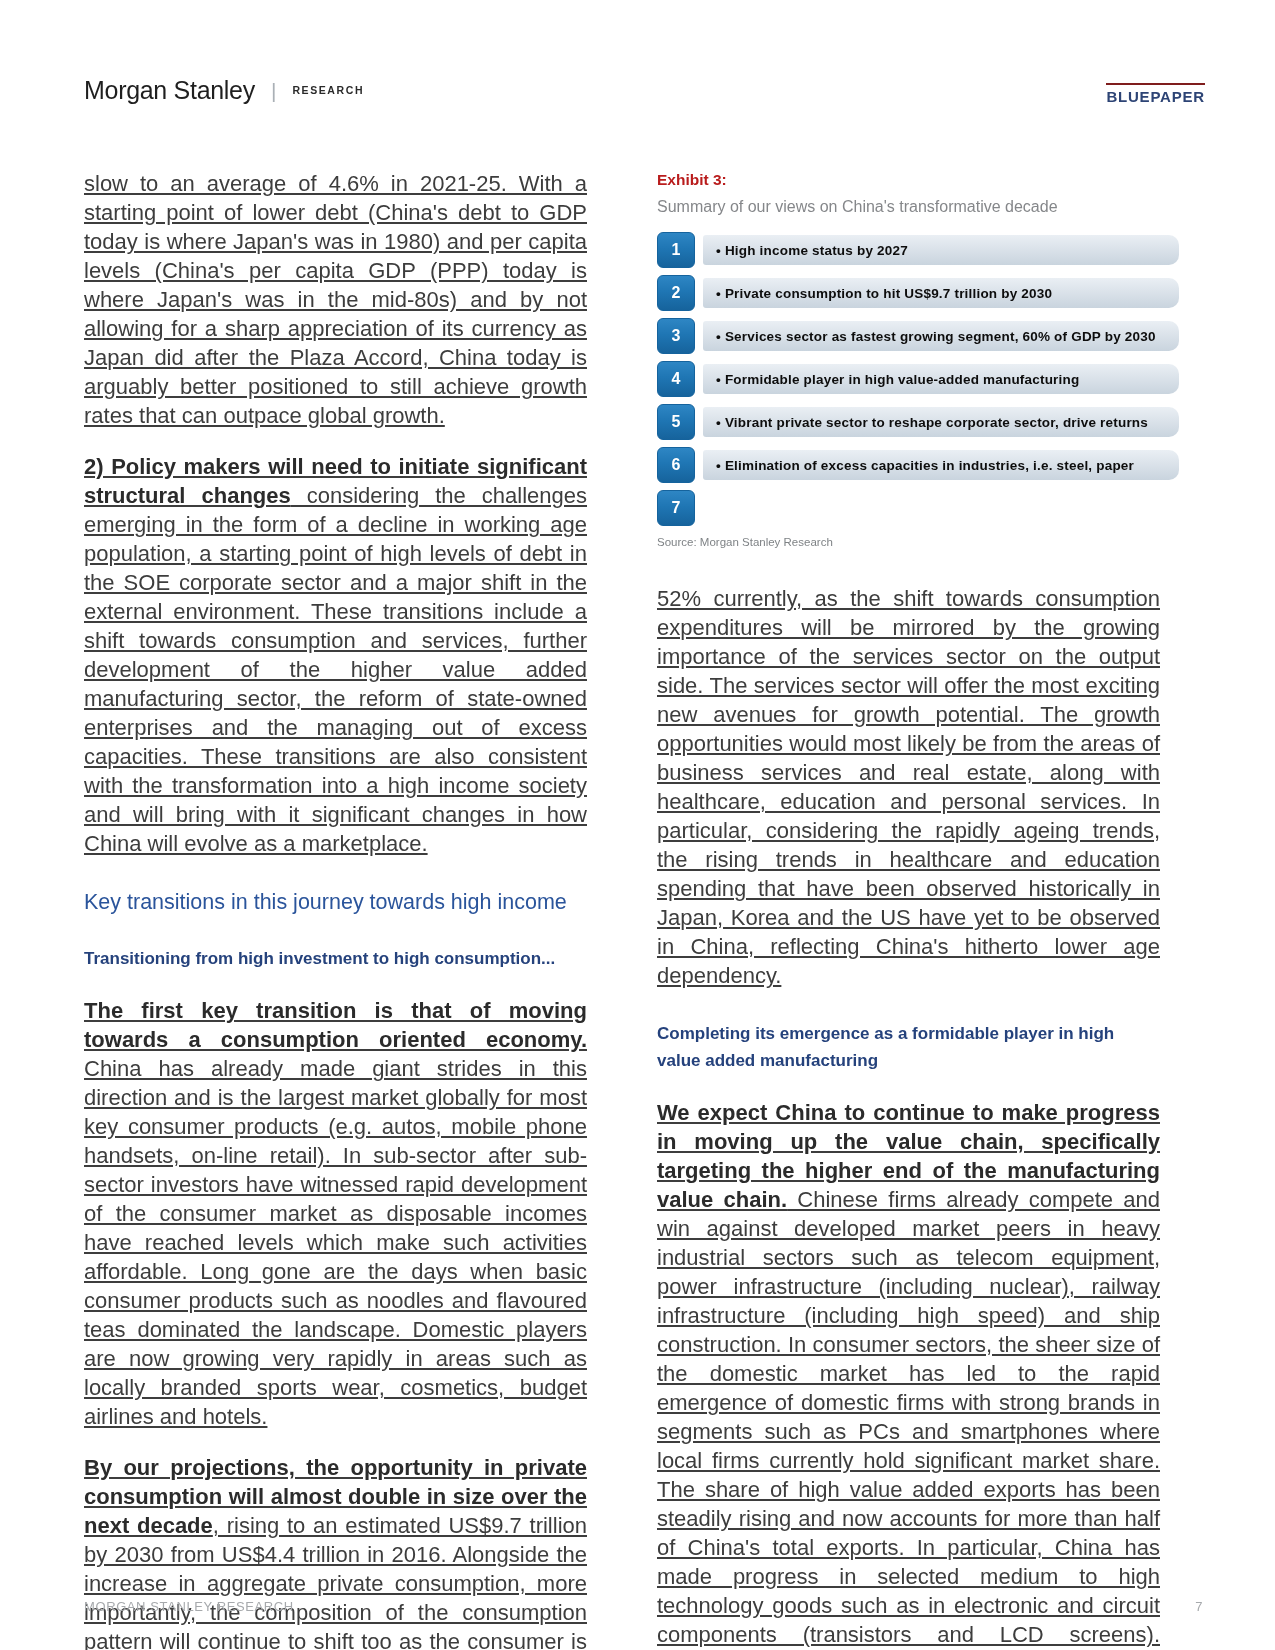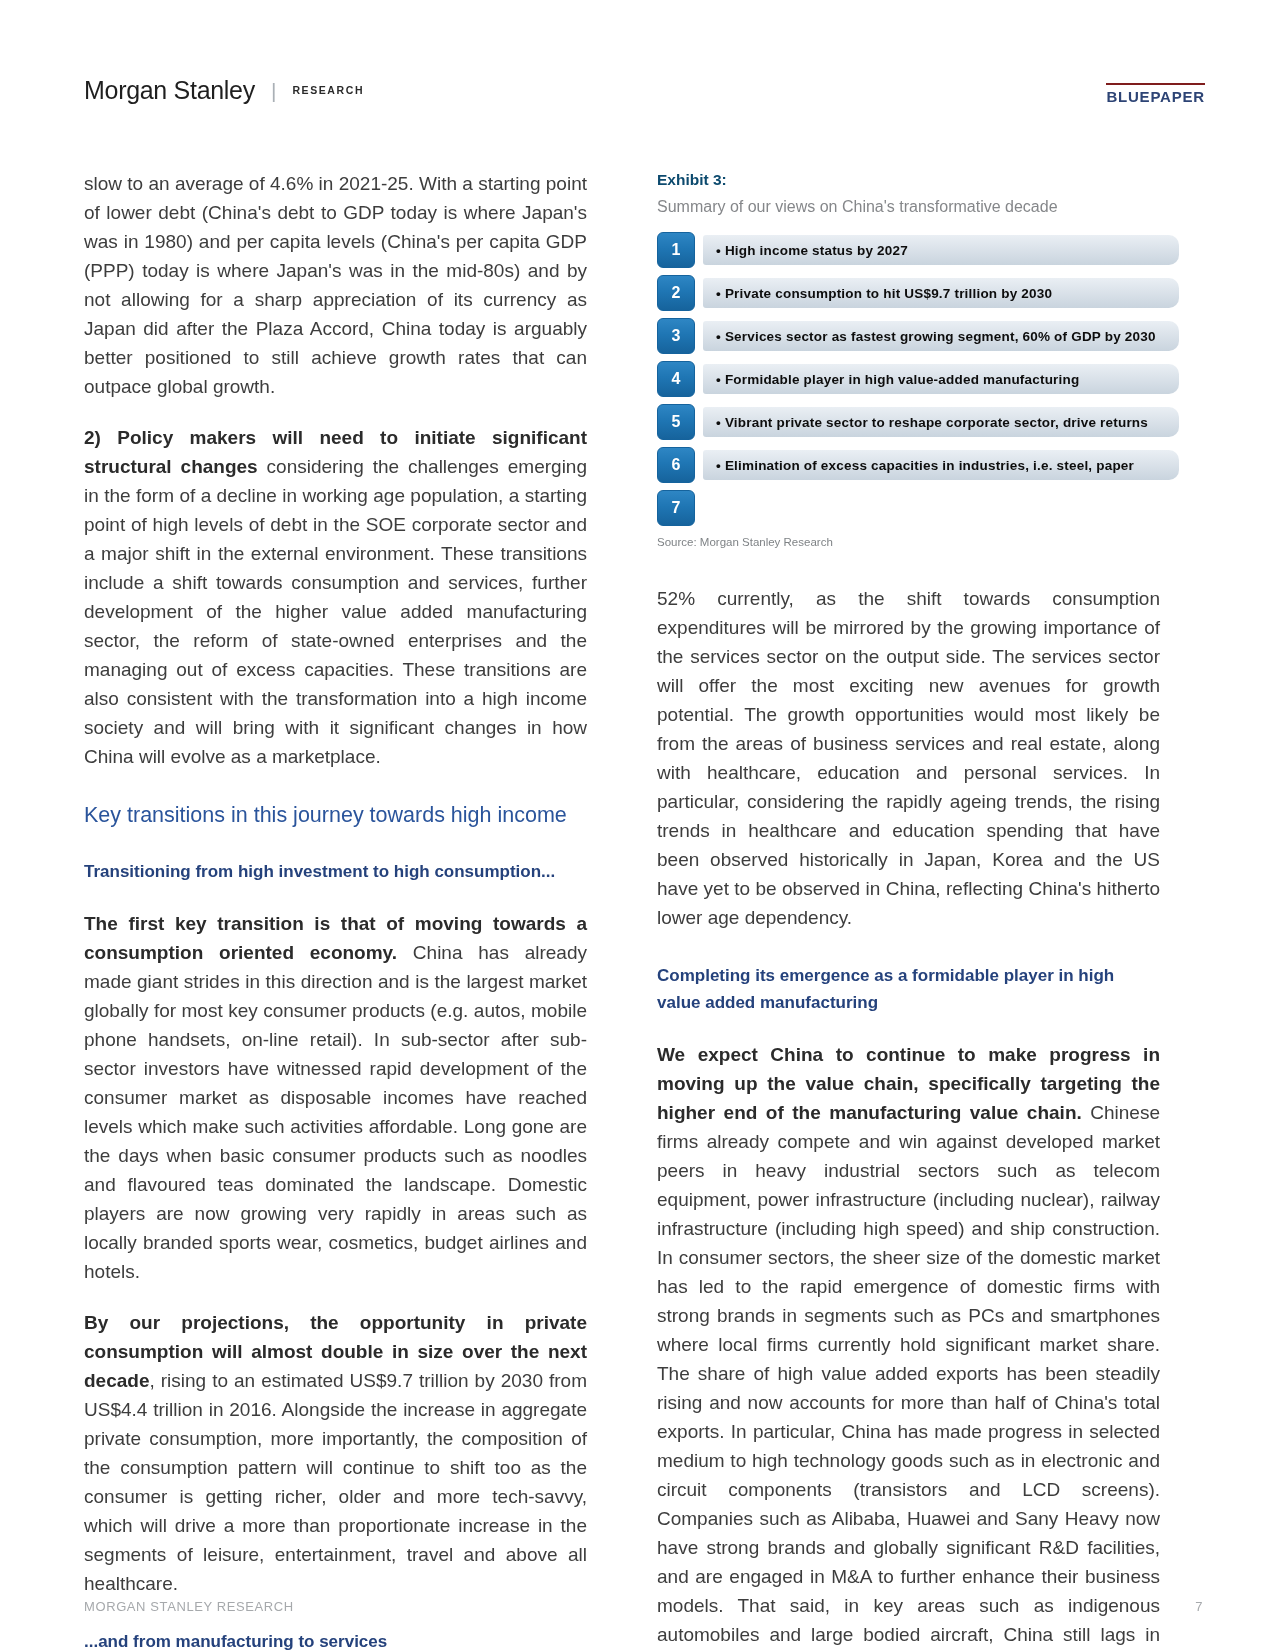--- a/index.html
+++ b/index.html
@@ -56,24 +56,25 @@
   .columns {
     display: flex;
     gap: 70px;
     padding: 0 115px 0 84px;
     margin-top: 64px;
   }
   .col { width: 503px; flex: 0 0 503px; }
 
   .body-p {
     margin: 0 0 22px 0;
-    font-size: 19px;
+    font-size: 22px;
     line-height: 29px;
     text-align: justify;
     color: #3d3d3d;
+    text-decoration: underline;
   }
   .body-p strong { color: #2b2b2b; }
   .h2-blue {
     margin: 32px 0 30px 0;
     font-size: 21.5px;
     font-weight: 400;
     color: #2a549b;
   }
   .h3-blue {
     margin: 30px 0 24px 0;
@@ -81,21 +82,21 @@
     font-weight: bold;
     color: #25427c;
     line-height: 27px;
   }
 
   
   .exhibit { width: 522px; margin-bottom: 36px; }
   .exhibit-title {
     font-size: 15.5px;
     font-weight: bold;
-    color: #0c4a6e;
+    color: #b91c1c;
     margin: 2px 0 9px 0;
   }
   .exhibit-caption {
     font-size: 16px;
     color: #85878a;
     margin: 0 0 16px 0;
   }
   .exhibit-row {
     display: flex;
     align-items: center;

